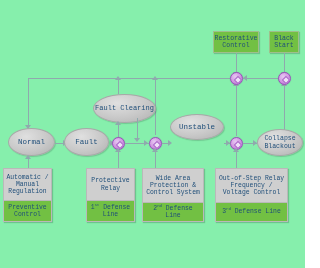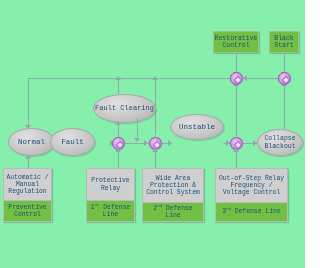--- a/index.html
+++ b/index.html
@@ -114,21 +114,21 @@
   <div class="ln v" style="left:137px;top:118px;height:22px;"></div>
   <div class="arw ad" style="left:134px;top:138px;"></div>
 
   <div class="ellipse" style="left:8px;top:128px;width:47px;height:28px;font-size:7.5px;">
     <span>Normal</span>
   </div>
 
   <div class="ln h" style="left:55px;top:143px;width:9px;"></div>
   <div class="arw ar" style="left:63px;top:140px;"></div>
 
-  <div class="ellipse" style="left:50px;top:128px;width:45px;height:28px;font-size:7.5px;text-align:right;">
+  <div class="ellipse" style="left:64px;top:128px;width:45px;height:28px;font-size:7.5px;text-align:right;">
     <span>Fault</span>
   </div>
 
   <div class="ln h" style="left:112px;top:143px;width:7px;"></div>
   <div class="arw ar" style="left:110px;top:140px;"></div>
 
   <div class="node" style="left:112px;top:137px;"></div>
 
   <div class="ln h" style="left:125px;top:143px;width:24px;"></div>
   <div class="arw ar" style="left:144px;top:140px;"></div>

